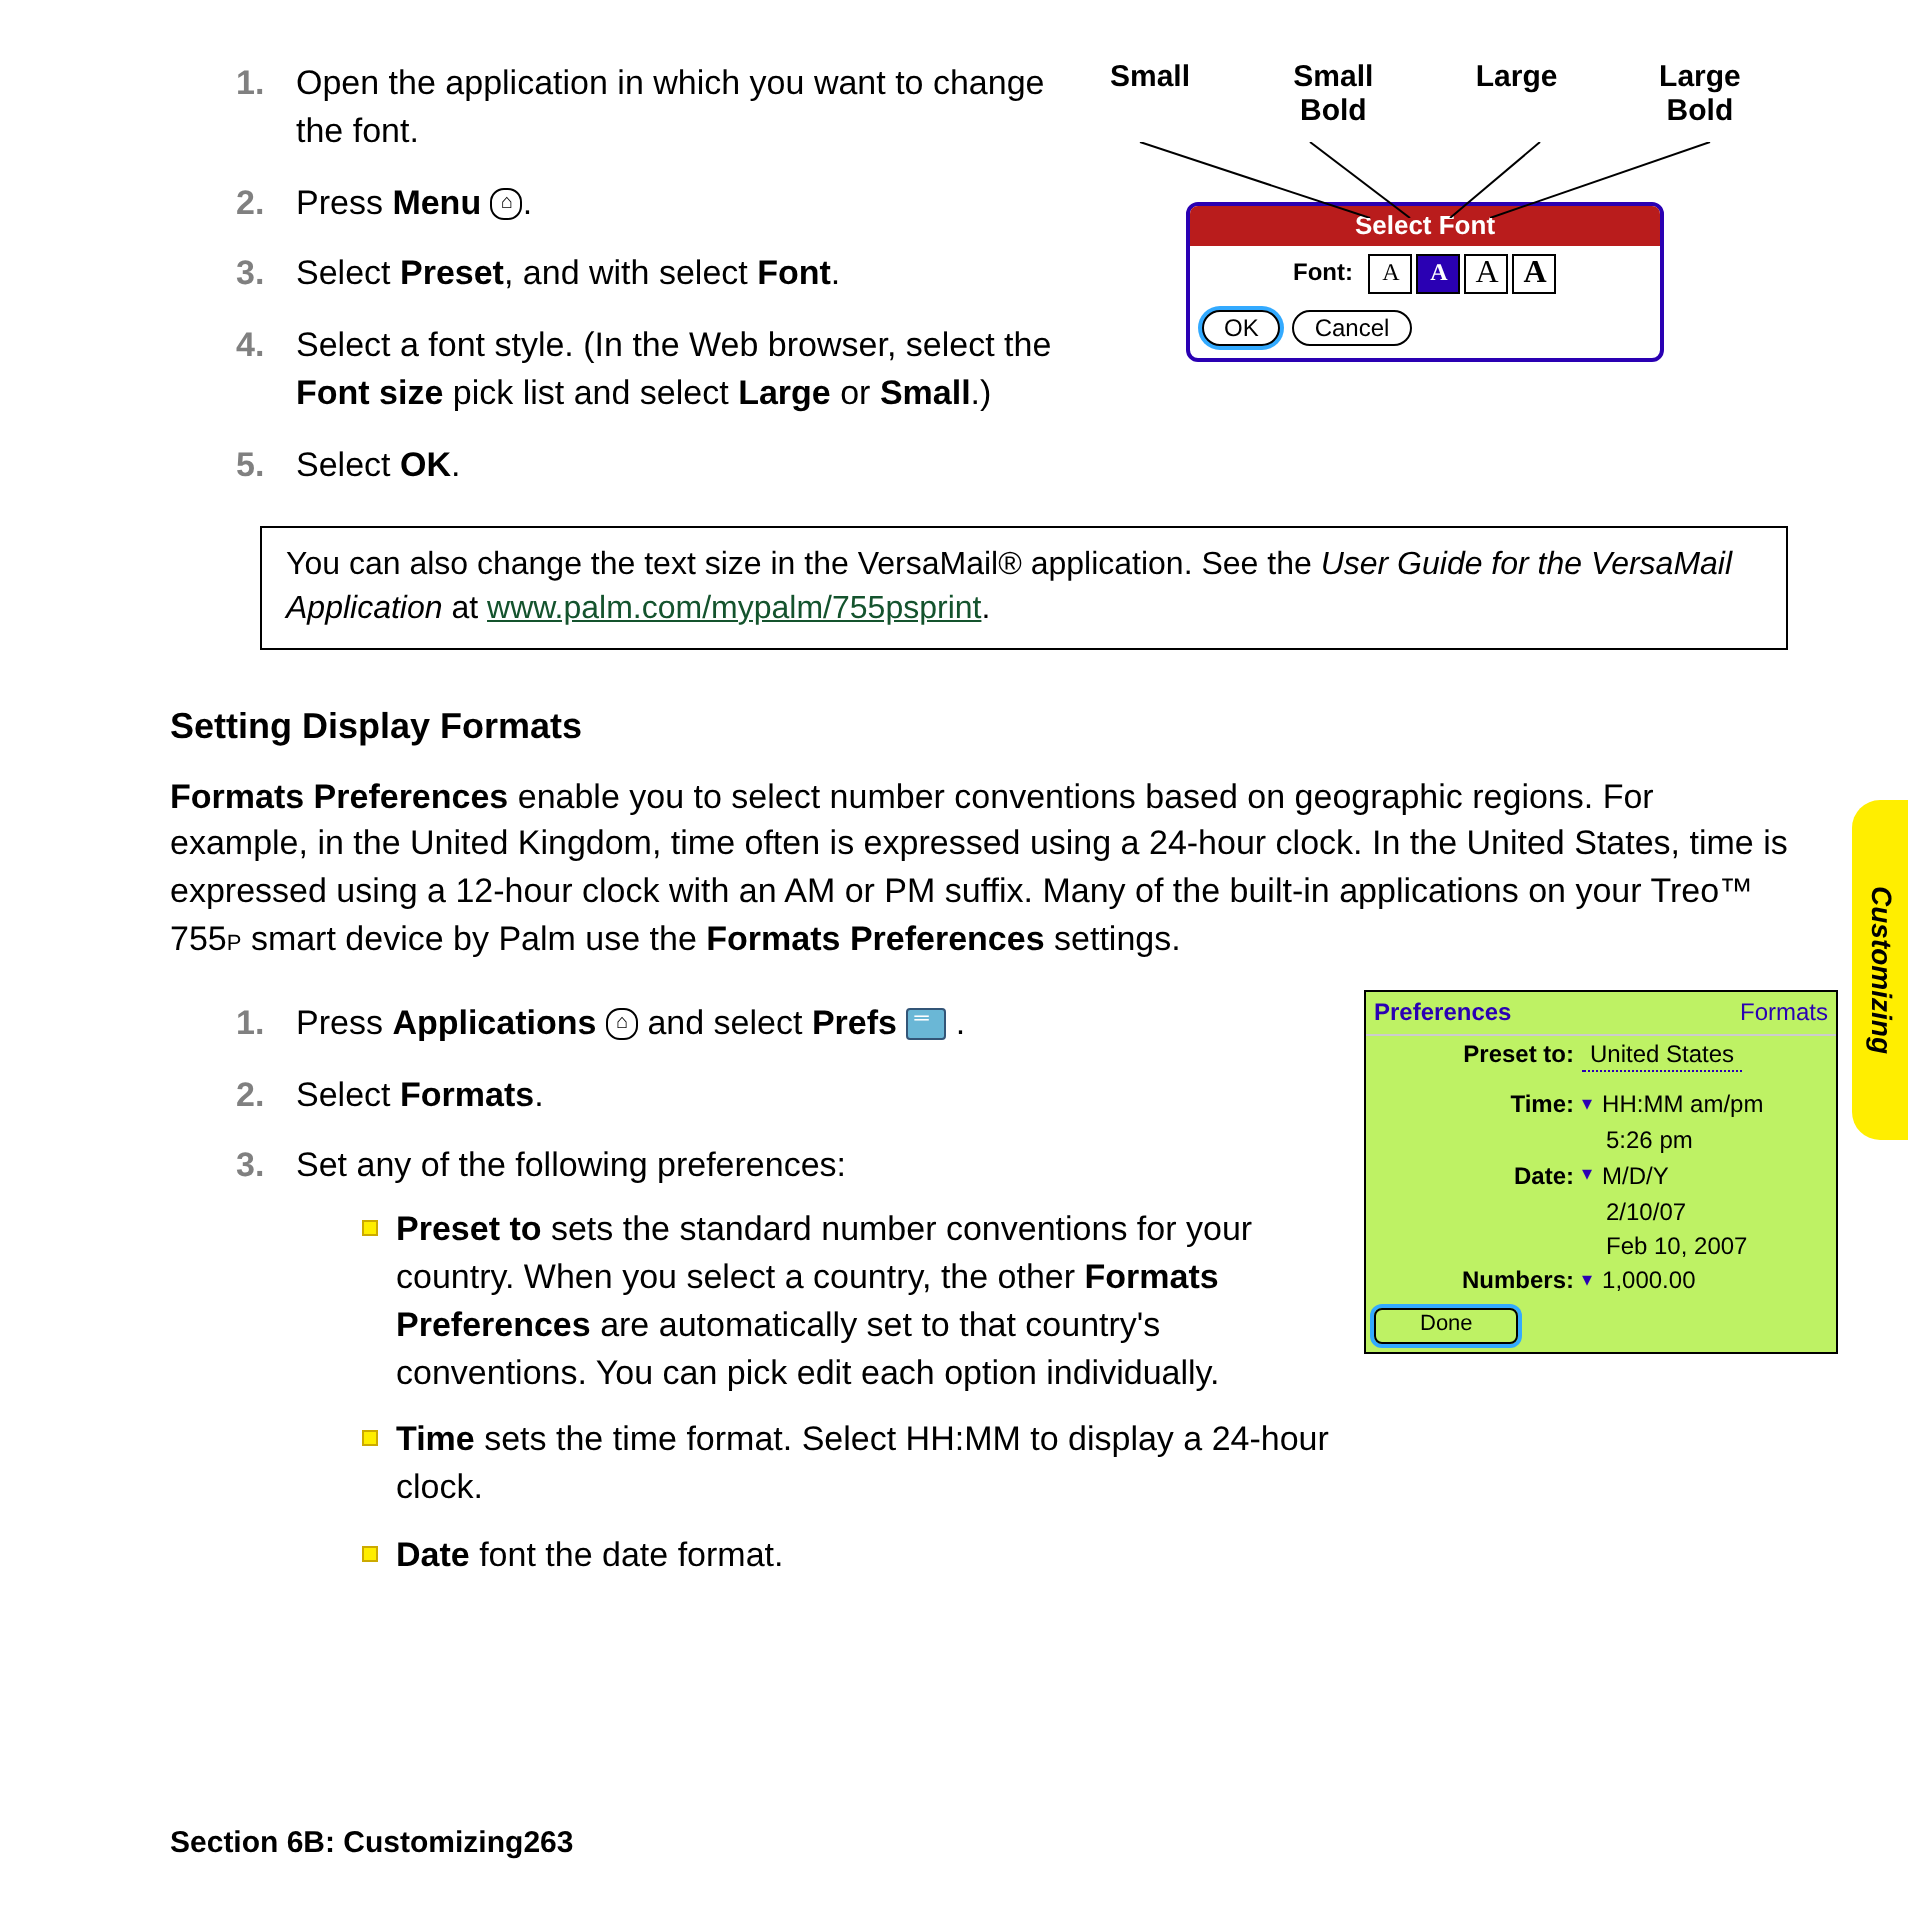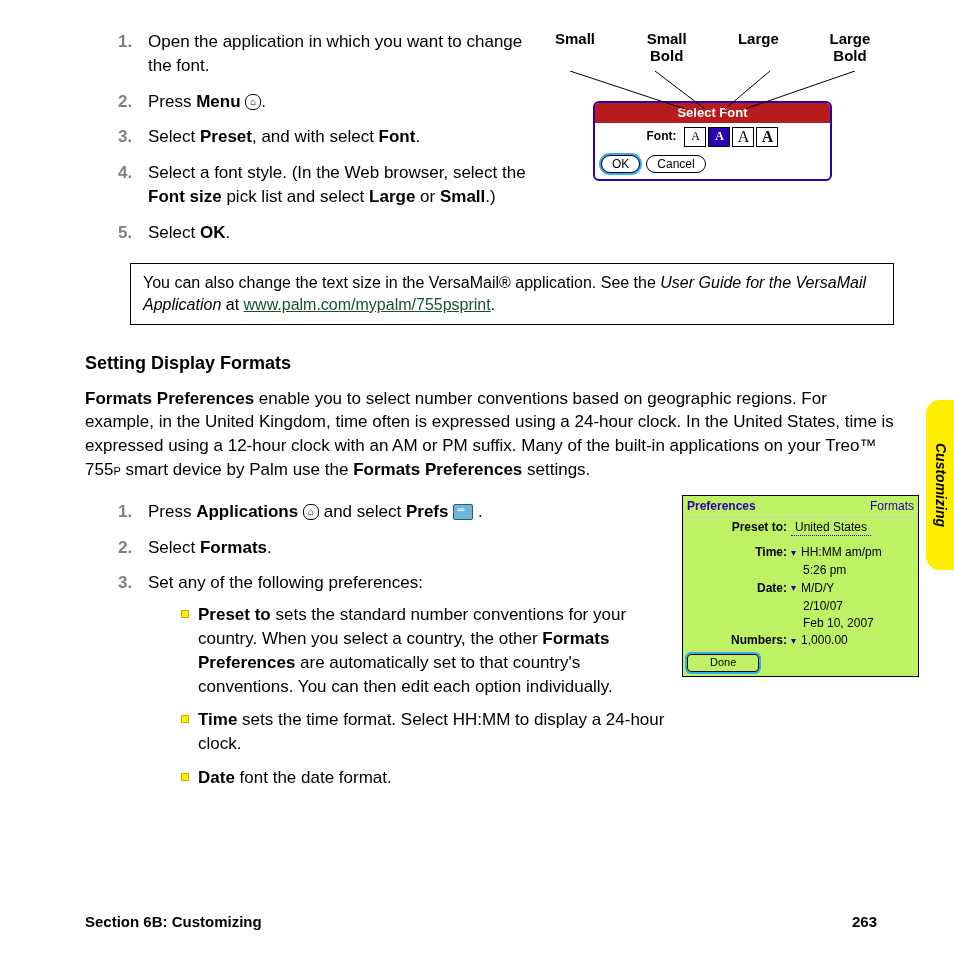--- a/index.html
+++ b/index.html
@@ -236,21 +236,20 @@
     font-size: 11px;
     box-shadow: 0 0 0 2px #33aaff;
     display: inline-block;
   }
   .footer {
     position: absolute;
     bottom: 22px;
     left: 85px;
     right: 77px;
     display: flex;
-    justify-content: space-between;
     font-size: 15px;
   }
   .icon-key {
     display: inline-block;
     border: 1px solid #000;
     border-radius: 7px;
     font-size: 10px;
     padding: 0 4px;
     vertical-align: middle;
     background: #fff;
@@ -349,21 +348,21 @@
       <li>
         <span>Press </span><b>Applications</b> <span class="icon-key">⌂</span><span> and select </span><b>Prefs</b> <span class="icon-prefs"></span><span> .</span>
       </li>
       <li>
         <span>Select </span><b>Formats</b><span>.</span>
       </li>
       <li>
         <span>Set any of the following preferences:</span>
         <ul class="nested-list">
           <li style="max-width:450px">
-            <b>Preset to</b><span> sets the standard number conventions for your country. When you select a country, the other </span><b>Formats Preferences</b><span> are automatically set to that country's conventions. You can then edit each option individually.</span>
+            <b>Preset to</b><span> sets the standard number conventions for your country. When you select a country, the other </span><b>Formats Preferences</b><span> are automatically set to that country's conventions. You can pick edit each option individually.</span>
           </li>
           <li>
             <b>Time</b><span> sets the time format. Select HH:MM to display a 24-hour clock.</span>
           </li>
           <li>
             <b>Date</b><span> font the date format.</span>
           </li>
         </ul>
       </li>
     </ol>

